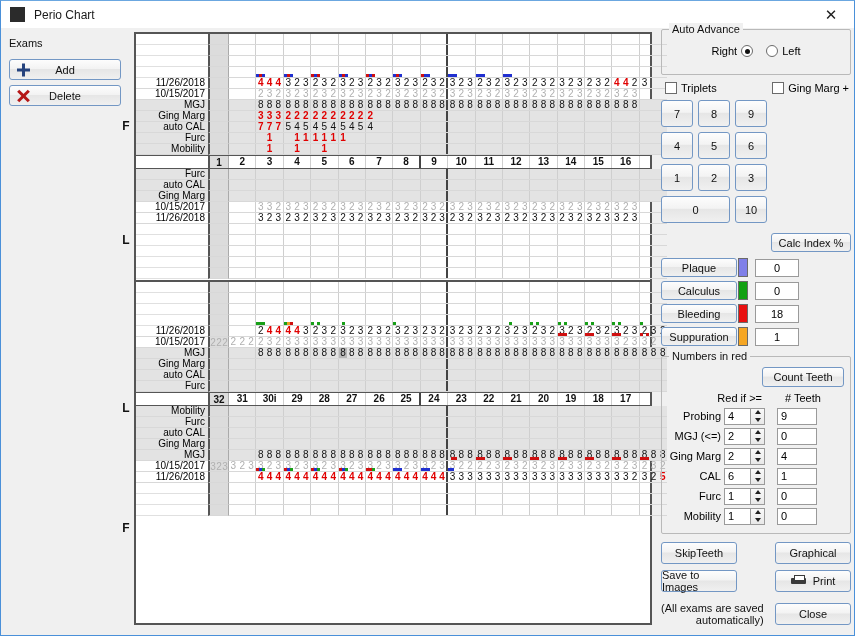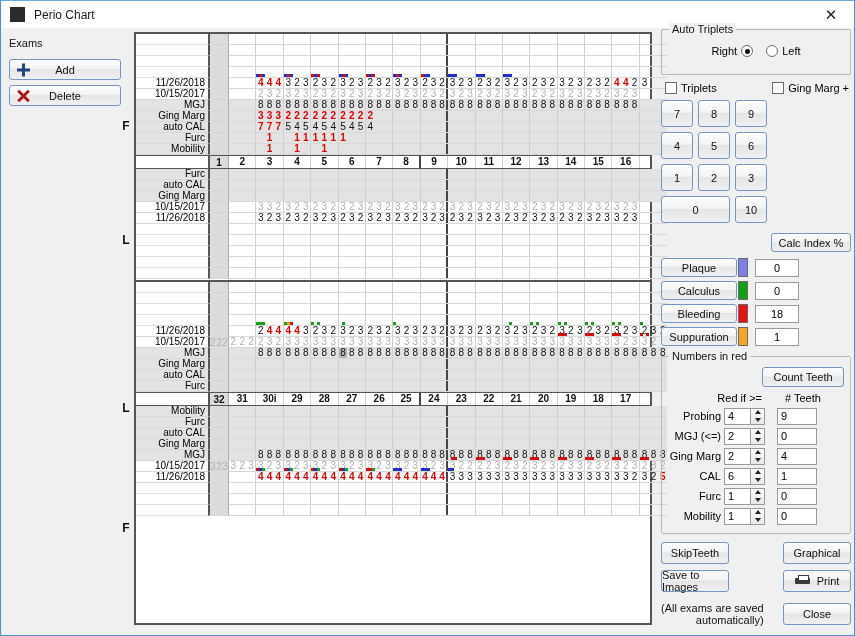--- a/index.html
+++ b/index.html
@@ -244,21 +244,21 @@
   }
   .spin-arrows s { display: block; width: 0; height: 0; border-left: 3px solid transparent; border-right: 3px solid transparent; }
   .spin-arrows s.up { border-bottom: 4px solid #222; }
   .spin-arrows s.dn { border-top: 4px solid #222; }
   .teeth-box {
     width: 40px; height: 17px; margin-left: 12px;
     border: 1px solid #9a9a9a; background: #fff;
     font-size: 11px; display: flex; align-items: center; padding-left: 3px;
   }
 
-  .bbtn { width: 68px; height: 22px; font-size: 11px; }
+  .bbtn { width: 76px; height: 22px; font-size: 11px; }
   .note { font-size: 11px; color: #111; text-align: right; line-height: 12px; }
   .printer {
     width: 15px; height: 12px; position: relative; margin-right: 7px;
   }
   .printer::before {
     content: ""; position: absolute; left: 0; top: 3px; width: 15px; height: 6px;
     background: #3a3a3a; border-radius: 1px;
   }
   .printer::after {
     content: ""; position: absolute; left: 3px; top: 0; width: 9px; height: 4px;
@@ -4285,21 +4285,21 @@
             <span class="blk"></span>
             <span class="blk"></span>
           </div>
         </div>
       </div>
     </div>
 
   <div id="right-panel">
 
     <div class="group" style="height:46px;padding-top:11px">
-      <div class="legend">Auto Triplets</div>
+      <div class="legend">Auto Advance</div>
       <div style="display:flex;justify-content:center;align-items:center;gap:5px;font-size:11px;margin-top:4px">
         <span class="radio on">
           <span>Right</span>
           <span class="dot"></span>
         </span>
         <span class="radio">
           <span class="dot"></span>
           <span>Left</span>
         </span>
       </div>

